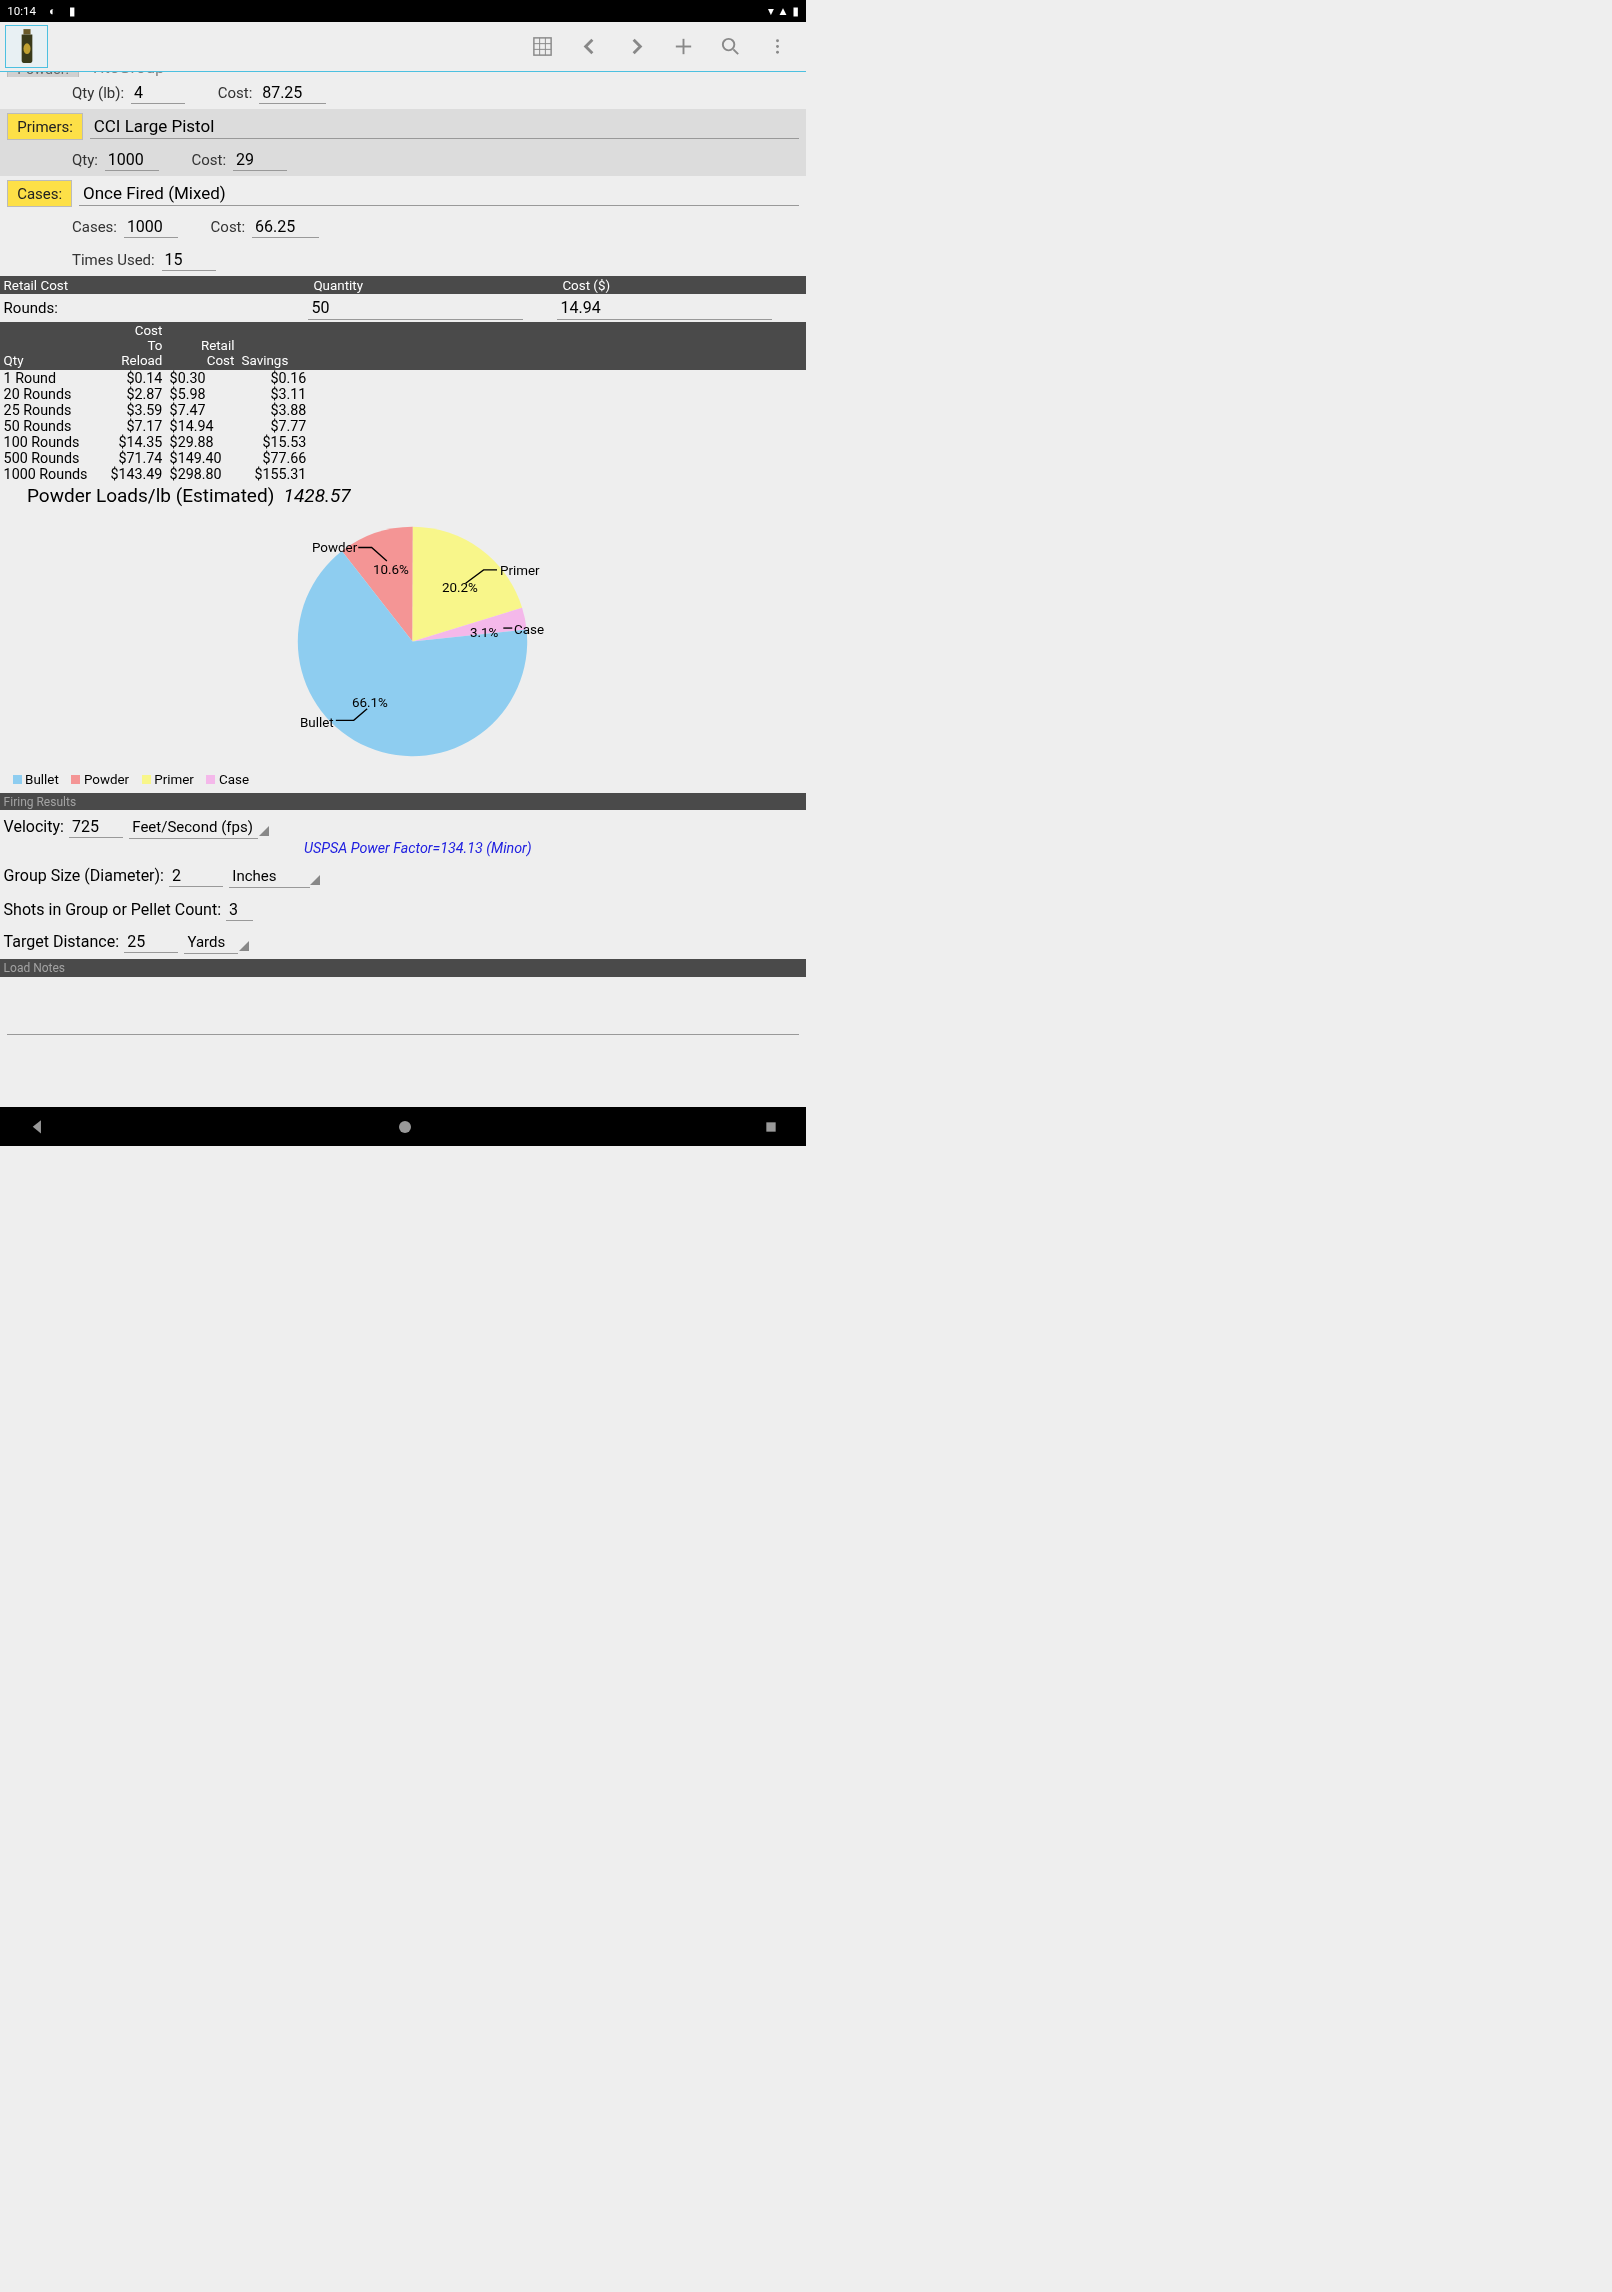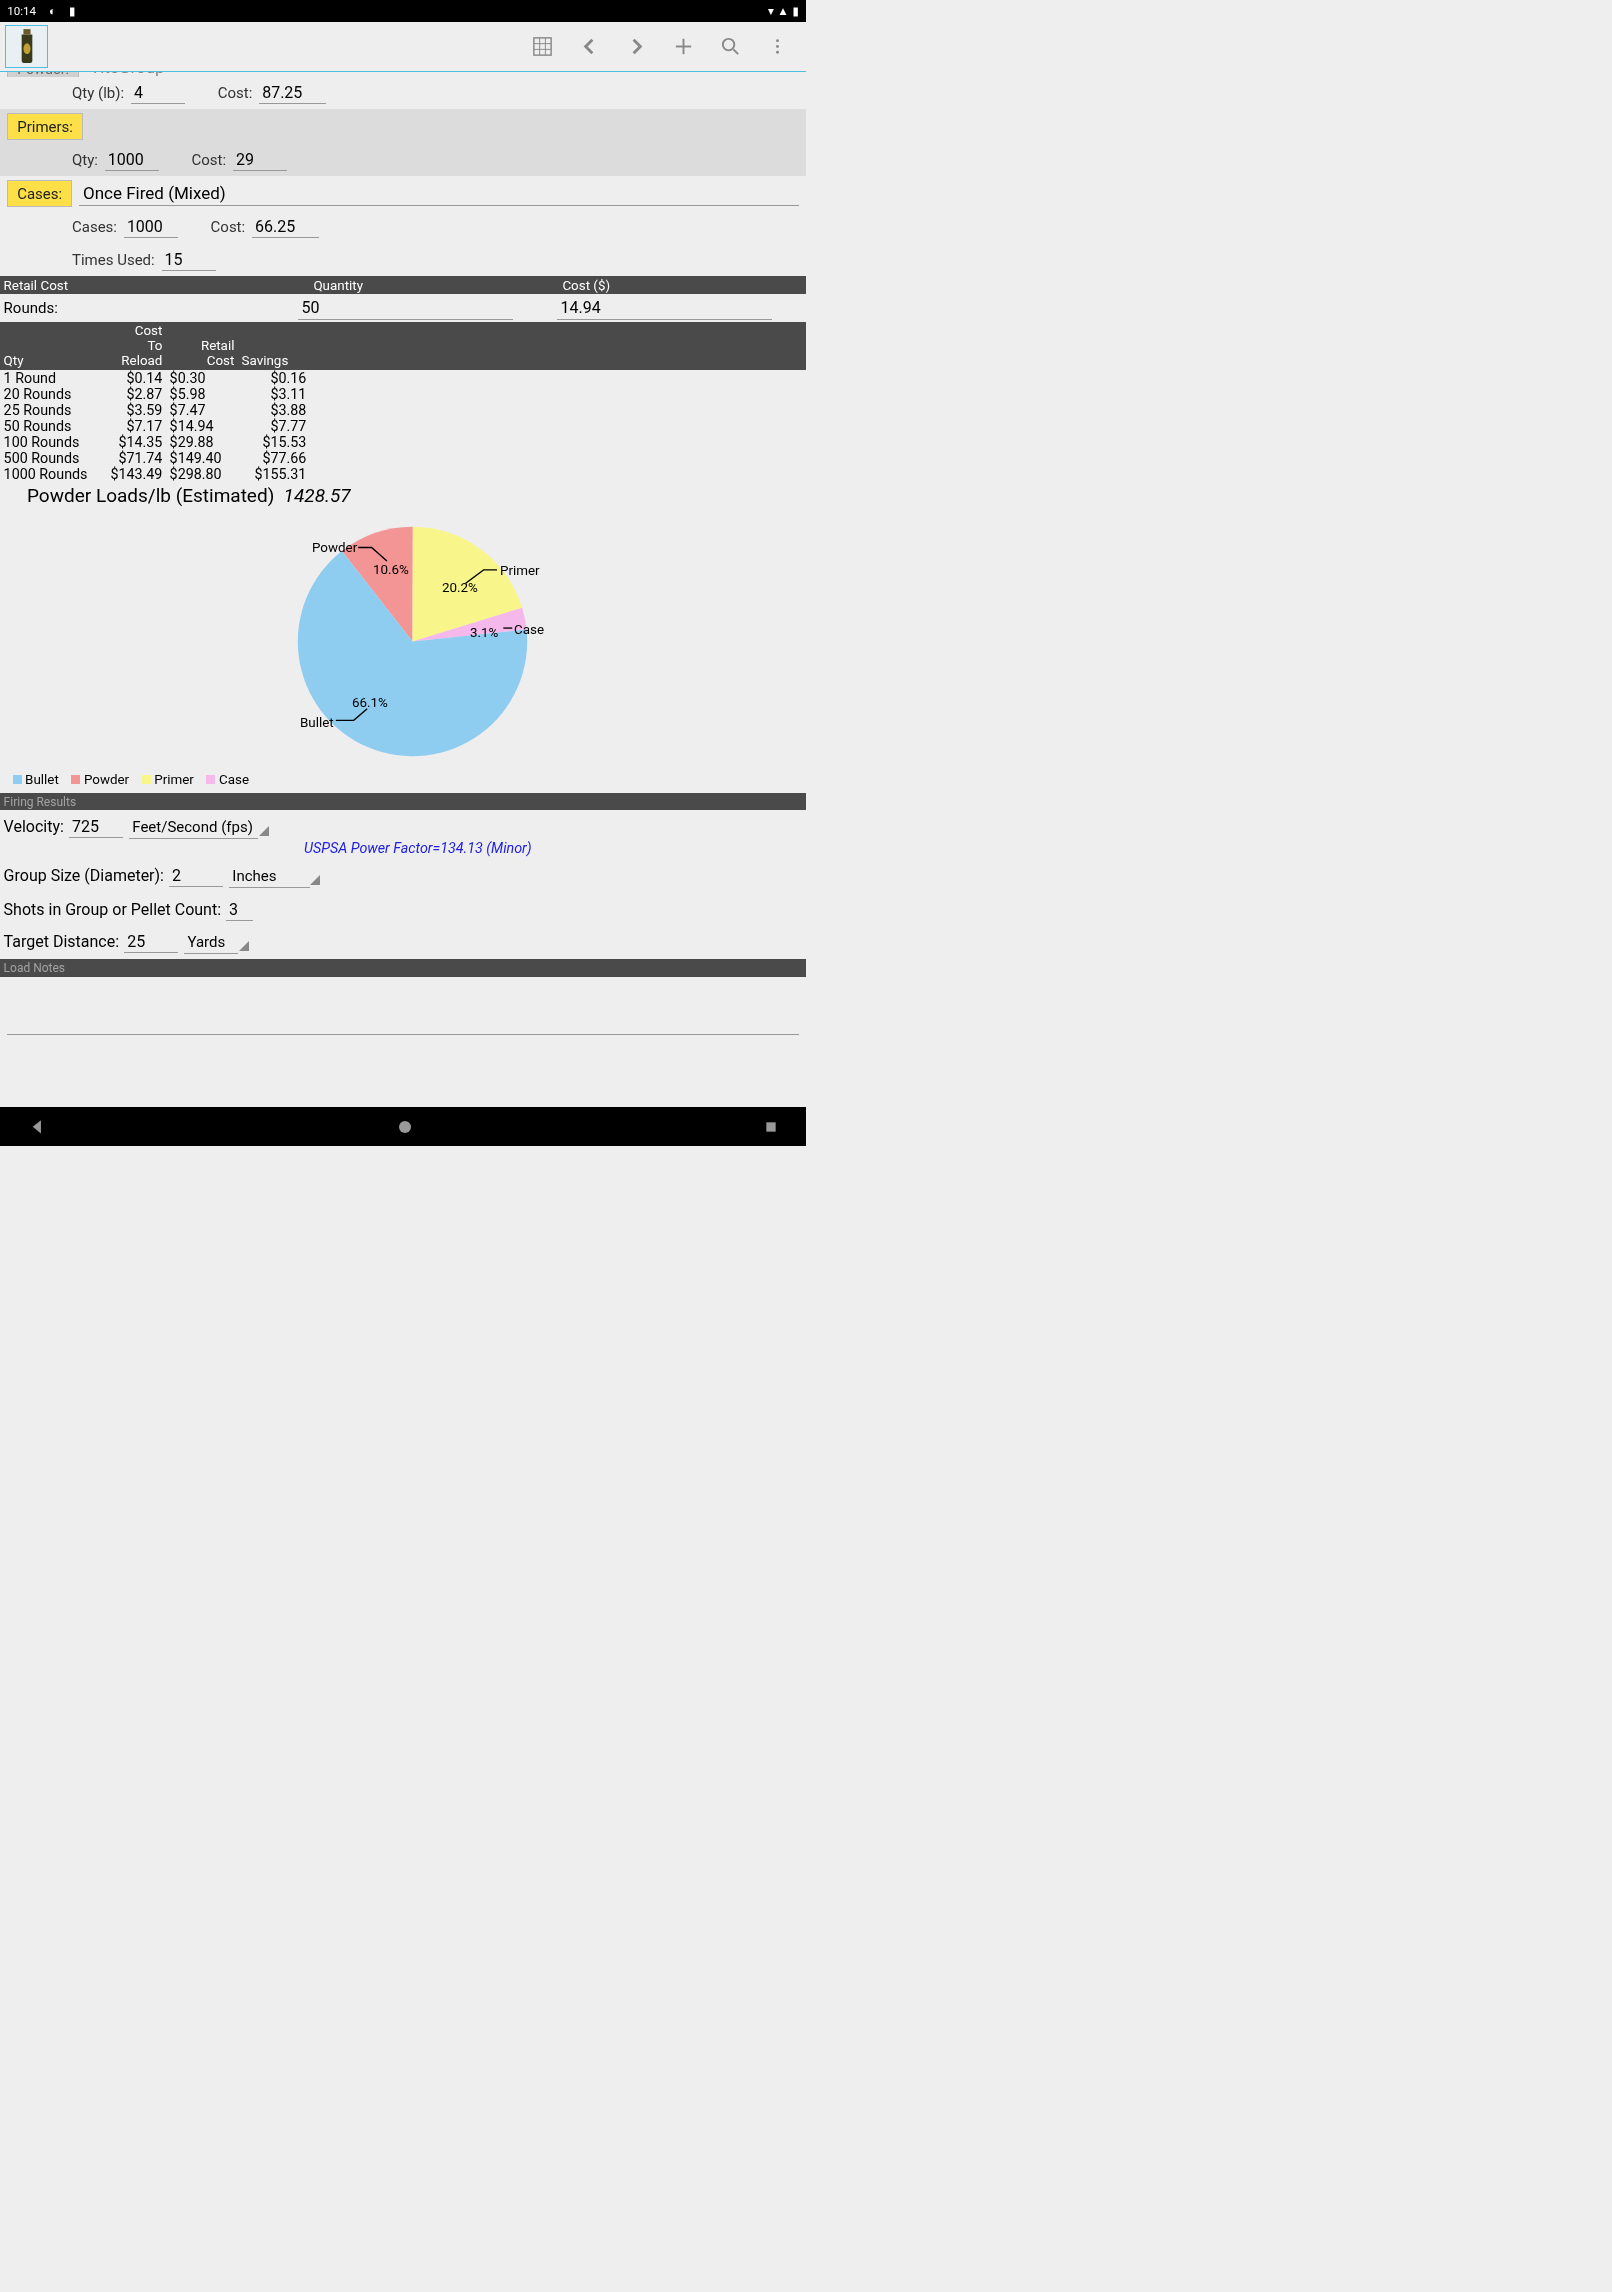--- a/index.html
+++ b/index.html
@@ -27,21 +27,21 @@
 .subrow .lbl { color: #333; }
 .num-input { width: 54px; font-size: 16px; border: none; border-bottom: 0.9px solid #999; background: transparent; text-align: left; padding: 0.9px 2.7px; }
 .num-input.wide { width: 67px; }
 
 .table-header { background: #4a4a4a; color: #fff; display: flex; font-size: 13.4px; padding: 1.8px 0; }
 .table-header .col1 { flex: 1; padding-left: 3.6px; }
 .table-header .col2, .table-header .col3 { width: 249px; padding-left: 5.4px; }
 
 .retail-row { display: flex; align-items: center; padding: 1.8px 0; font-size: 15px; }
 .retail-row .c1 { flex: 1; padding-left: 3.6px; }
-.retail-row .c2, .retail-row .c3 { width: 249px; margin-left: 10px; }
+.retail-row .c2, .retail-row .c3 { width: 249px; }
 .retail-row input { width: 215px; font-size: 16px; border: none; border-bottom: 0.9px solid #999; background: transparent; padding: 1.8px 3.6px; }
 
 .savings-header { background: #4a4a4a; color: #fff; display: flex; font-size: 13.4px; padding: 1.8px 0; align-items: flex-end; }
 .savings-header div { padding: 0 3.6px; }
 .sh-qty { width: 99px; }
 .sh-cost { width: 67px; text-align: right; }
 .sh-retail { width: 72px; text-align: right; }
 .sh-savings { width: 72px; }
 
 .savings-row { display: flex; font-size: 14.3px; padding: 0; }
@@ -155,20 +155,21 @@
 <div class="subrow">
   <span class="lbl">Qty (lb):</span>
   <input class="num-input" value="4" style="">
   <span style="width:18px;"></span>
   <span class="lbl">Cost:</span>
   <input class="num-input wide" value="87.25" style="">
 </div>
 
 <div class="section-row alt">
   <span class="label-box">Primers:</span>
+  <input class="name-input" value="CCI Large Pistol" style="">
 </div>
 <div class="subrow alt">
   <span class="lbl">Qty:</span>
   <input class="num-input" value="1000" style="">
   <span style="width:18px;"></span>
   <span class="lbl">Cost:</span>
   <input class="num-input" value="29" style="">
 </div>
 
 <div class="section-row">

